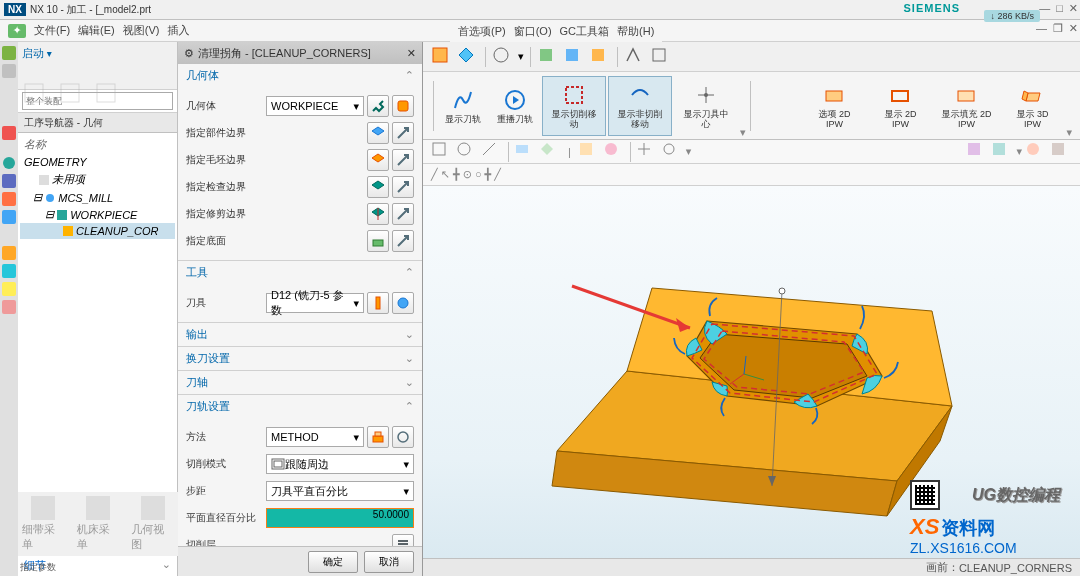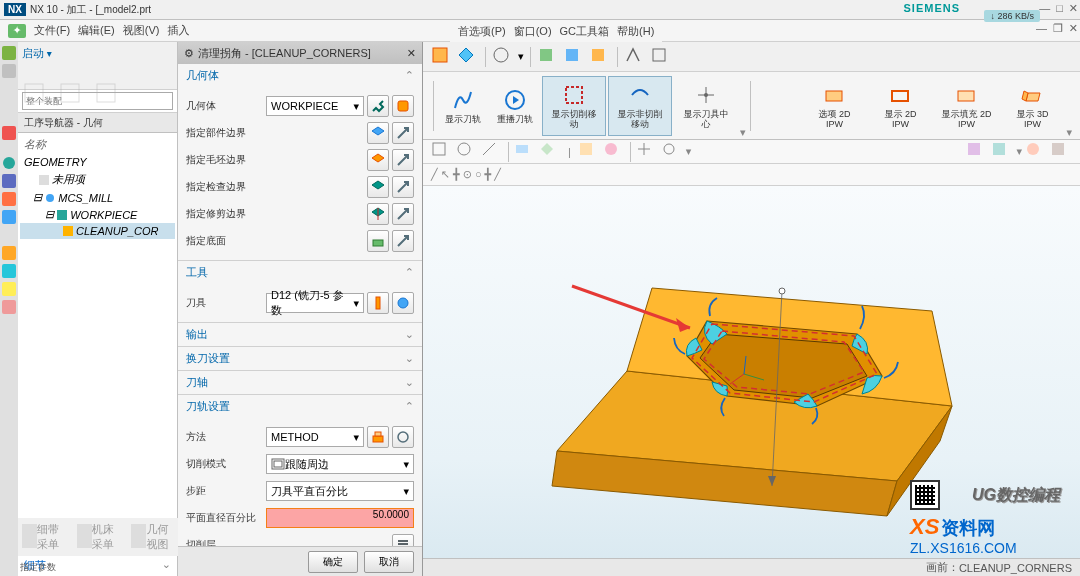--- a/index.html
+++ b/index.html
@@ -39,37 +39,37 @@
 .select{flex:1;height:20px;border:1px solid #aaa;background:#fff;font-size:10px;padding:0 4px;display:flex;align-items:center;justify-content:space-between;}
 .icon-btn{width:22px;height:22px;border:1px solid #aaa;background:linear-gradient(#fff,#e8e8e8);display:inline-flex;align-items:center;justify-content:center;cursor:pointer;border-radius:2px;}
 .icon-btn svg{width:14px;height:14px;}
 .icon-btn.teal svg{fill:#009688;stroke:#00695c;}
 .icon-btn.blue svg{fill:#42a5f5;stroke:#1976d2;}
 .icon-btn.orange svg{fill:#ff9800;stroke:#e65100;}
 .icon-btn.green svg{fill:#66bb6a;stroke:#2e7d32;}
 .icon-btn.arrow svg{fill:#90a4ae;stroke:#546e7a;}
 .icon-btn.layers svg{fill:#455a64;stroke:#263238;}
 .value-input{flex:1;height:20px;border:1px solid #aaa;background:#fff;text-align:right;padding:0 4px;font-size:10px;}
-.value-input.hl{background:#fca5a5;border-color:#f57f17;}
+.value-input.hl{background:#14b8a6;border-color:#f57f17;}
 .dialog-footer{height:30px;background:#e8e8e8;border-top:1px solid #c0c0c0;display:flex;align-items:center;justify-content:flex-end;padding:0 8px;gap:6px;}
 .btn{padding:3px 14px;border:1px solid #999;background:linear-gradient(#fff,#e0e0e0);font-size:10px;cursor:pointer;border-radius:2px;}
 .viewport{flex:1;display:flex;flex-direction:column;background:#fff;position:relative;}
 .vp-toolbar{height:30px;background:#f0f0f0;display:flex;align-items:center;padding:0 8px;gap:4px;border-bottom:1px solid #d0d0d0;}
 .vp-ribbon{height:68px;background:#f5f5f5;border-bottom:1px solid #c0c0c0;display:flex;align-items:center;padding:0 8px;gap:2px;}
 .rb-group{display:flex;flex-direction:column;align-items:center;padding:2px 6px;cursor:pointer;border:1px solid transparent;height:60px;justify-content:center;}
 .rb-group.active{background:#d8e8f0;border-color:#88b0c8;}
 .rb-group .rb-ico{width:26px;height:26px;display:flex;align-items:center;justify-content:center;margin-bottom:2px;}
 .rb-group .rb-lbl{font-size:9px;color:#333;text-align:center;line-height:1.1;max-width:50px;}
 .rb-sep{width:1px;height:50px;background:#c0c0c0;margin:0 2px;}
 .vp-mini-toolbar{height:24px;background:#f8f8f8;border-bottom:1px solid #d0d0d0;display:flex;align-items:center;padding:0 8px;gap:3px;}
 .vp-canvas{flex:1;position:relative;background:linear-gradient(180deg,#f8fbfd 0%,#e8f2f7 70%,#d8e8f0 100%);overflow:hidden;}
 .model{position:absolute;left:50%;top:50%;transform:translate(-50%,-50%);}
 .status{position:absolute;bottom:0;left:0;right:0;height:18px;background:#e8e8e8;border-top:1px solid #c0c0c0;display:flex;align-items:center;padding:0 8px;font-size:9px;color:#555;justify-content:flex-end;}
 .nav-bottom{position:absolute;bottom:20px;left:18px;width:160px;background:#f0f0f0;padding:4px;display:flex;gap:12px;}
-.nav-bot-item{display:flex;flex-direction:row;align-items:center;font-size:8px;color:#999;}
+.nav-bot-item{display:flex;flex-direction:column;align-items:center;font-size:8px;color:#999;}
 .nav-bot-item .ico{width:24px;height:24px;background:#ddd;margin-bottom:2px;}
 .watermark{position:absolute;right:20px;bottom:20px;z-index:5;}
 .wm-qr{display:flex;align-items:center;margin-bottom:4px;gap:28px;}
 .wm-qr .qr{width:30px;height:30px;background:#fff;border:2px solid #333;margin-right:4px;position:relative;}
 .wm-qr .qr::before{content:'';position:absolute;inset:3px;background:repeating-linear-gradient(0deg,#000 0 2px,transparent 2px 4px),repeating-linear-gradient(90deg,#000 0 2px,transparent 2px 4px);}
 .wm-text{font-size:16px;font-style:italic;font-weight:bold;color:#666;text-shadow:1px 1px 0 #999;}
 .wm-xs{display:flex;align-items:baseline;}
 .wm-xs .xs{font-size:22px;font-weight:bold;color:#ff6600;font-style:italic;}
 .wm-xs .cn{font-size:18px;font-weight:bold;color:#0066cc;margin-left:2px;}
 .wm-url{font-size:14px;color:#0066cc;}

